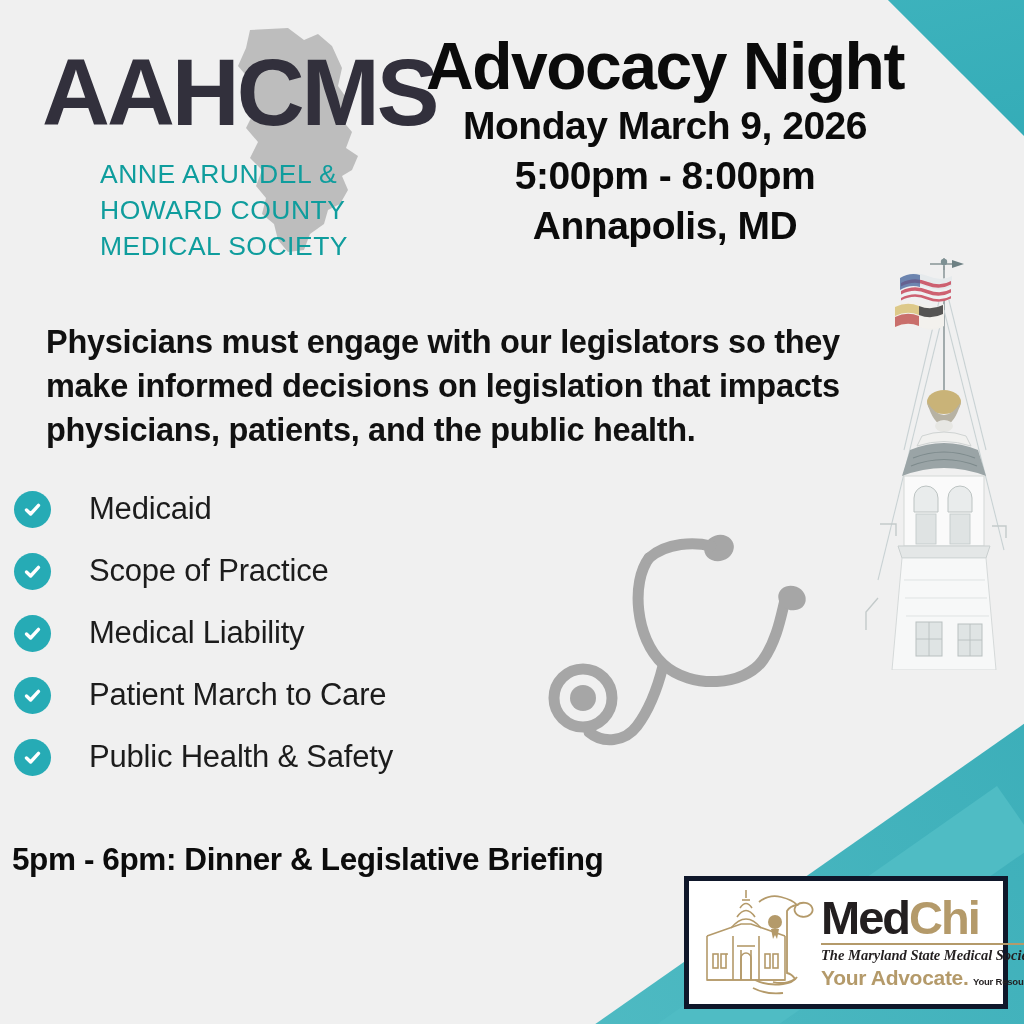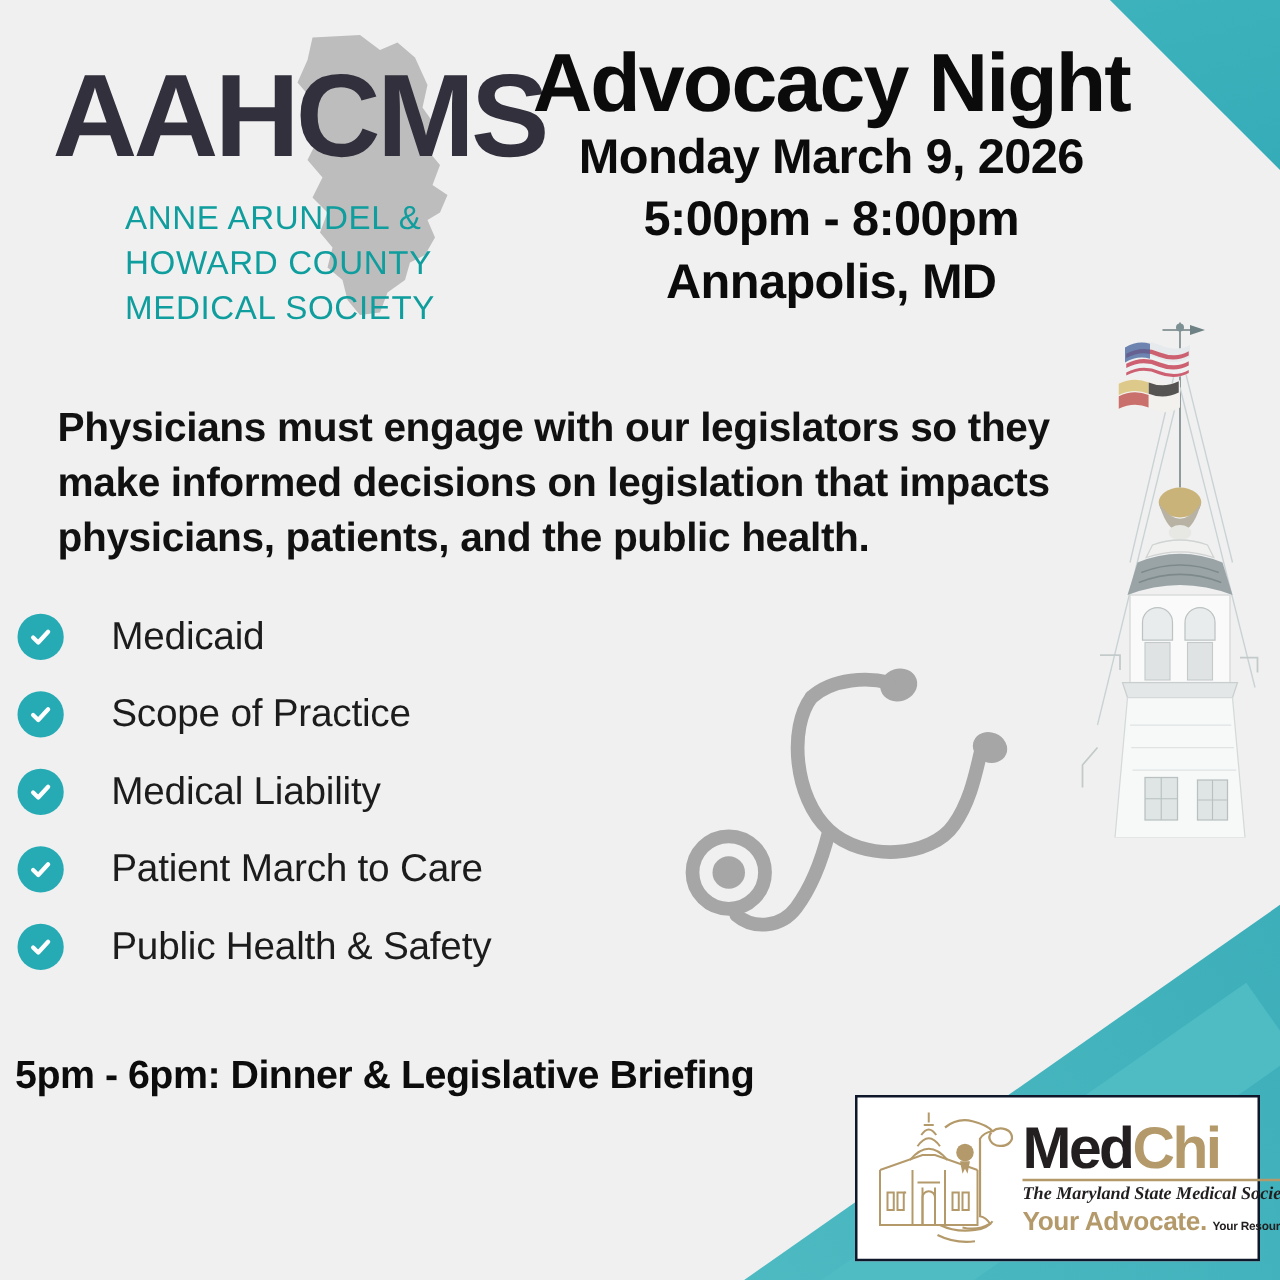--- a/index.html
+++ b/index.html
@@ -105,21 +105,21 @@
   .schedule {
     position:absolute; left:12px; top:836px; width:700px;
     font-size:31.5px; font-weight:bold; color:#0c0c0c;
     line-height:1.5; letter-spacing:-0.4px;
   }
   .schedule div { white-space:nowrap; }
 
   
   .medchi {
     position:absolute; left:684px; top:876px; width:324px; height:133px;
-    background:#ffffff; border:2px solid #0f172a;
+    background:#ffffff; border:5px solid #0f172a;
     display:flex; align-items:center; padding:6px 8px;
   }
   .medchi .emblem { flex:0 0 120px; height:118px; }
   .medchi .txt { flex:1; padding-left:4px; }
   .medchi .name {
     font-size:47px; font-weight:bold; line-height:0.96;
     letter-spacing:-2px; font-family:"Liberation Sans", sans-serif;
   }
   .medchi .name .a { color:#231f20; }
   .medchi .name .b { color:#b49a6a; }

